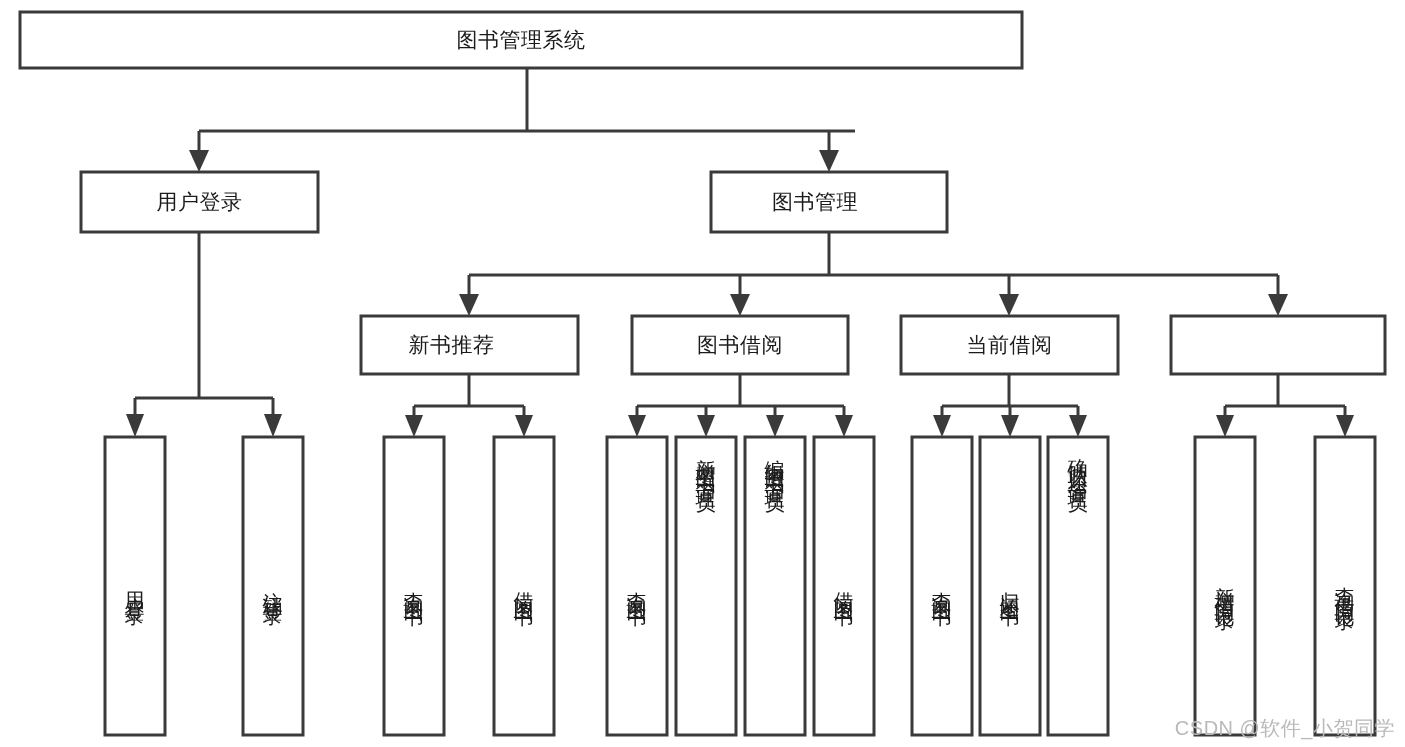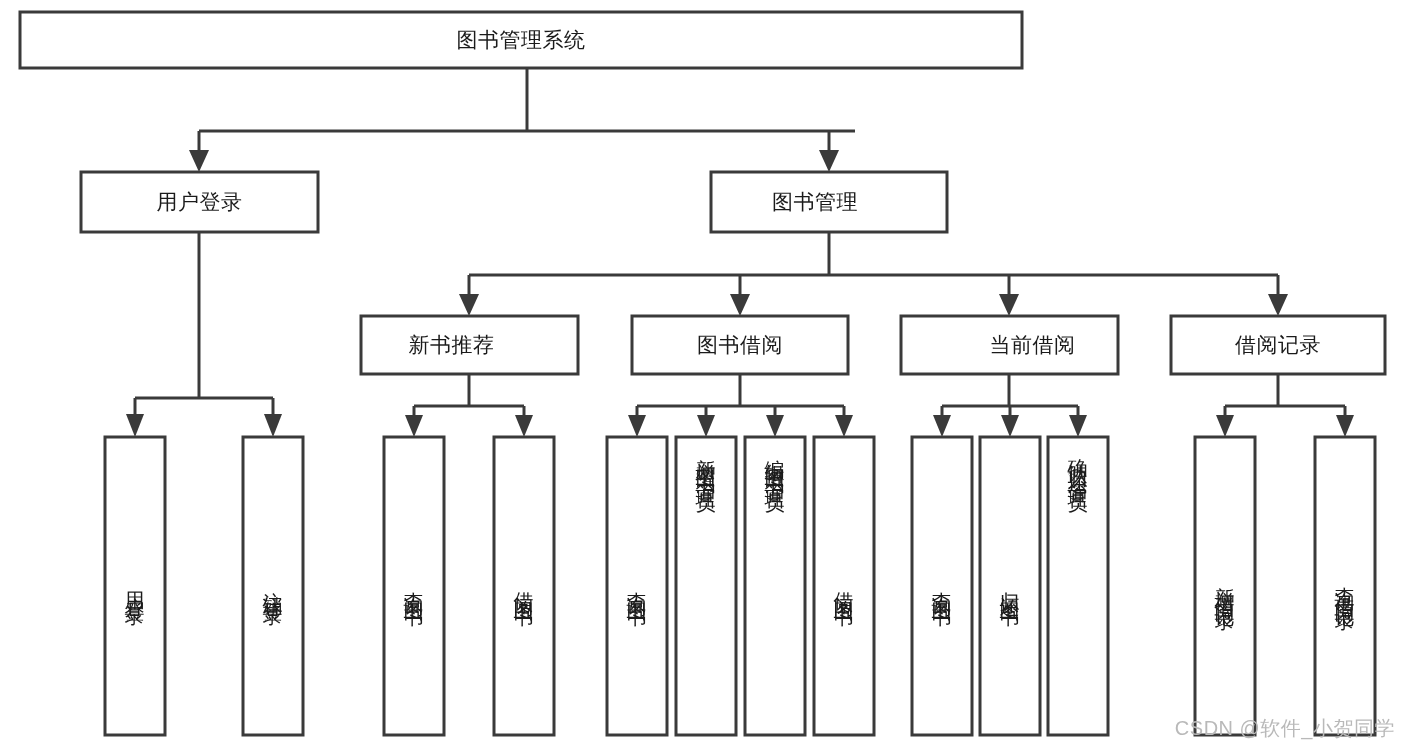--- a/index.html
+++ b/index.html
@@ -178,23 +178,22 @@
   <div class="node-label label-h" style="left:20px; top:12px; width:1002px; height:56px;">图书管理系统</div>
 
   <div class="node-label label-h" style="left:81px; top:172px; width:237px; height:60px;">用户登录</div>
 
   <div class="node-label label-h" style="left:711px; top:172px; width:208px; height:60px;">图书管理</div>
 
   <div class="node-label label-h" style="left:343px; top:316px; width:217px; height:58px;border-radius:29px;">新书推荐</div>
 
   <div class="node-label label-h" style="left:632px; top:316px; width:216px; height:58px;">图书借阅</div>
 
-  <div class="node-label label-h" style="left:901px; top:316px; width:217px; height:58px;padding-left:23px;">当前借阅</div>
-
-  <div class="node-label label-h" style="left:1171px; top:316px; width:214px; height:58px;">借阅记录</div>
+  <div class="node-label label-h" style="left:901px; top:316px; width:217px; height:58px;">当前借阅</div>
+
 
   <div class="node-label label-v v-center" style="left:105px; top:437px; width:60px; height:298px;">用户登录</div>
   <div class="node-label label-v v-center" style="left:243px; top:437px; width:60px; height:298px;">注销登录</div>
 
   <div class="node-label label-v v-center" style="left:384px; top:437px; width:60px; height:298px;">查询图书</div>
   <div class="node-label label-v v-center" style="left:494px; top:437px; width:60px; height:298px;">借阅图书</div>
 
   <div class="node-label label-v v-center" style="left:607px; top:437px; width:60px; height:298px;">查询图书</div>
   <div class="node-label label-v" style="left:676px; top:437px; width:60px; height:298px;">新增图书（管理员）</div>
   <div class="node-label label-v" style="left:745px; top:437px; width:60px; height:298px;">编辑图书（管理员）</div>

